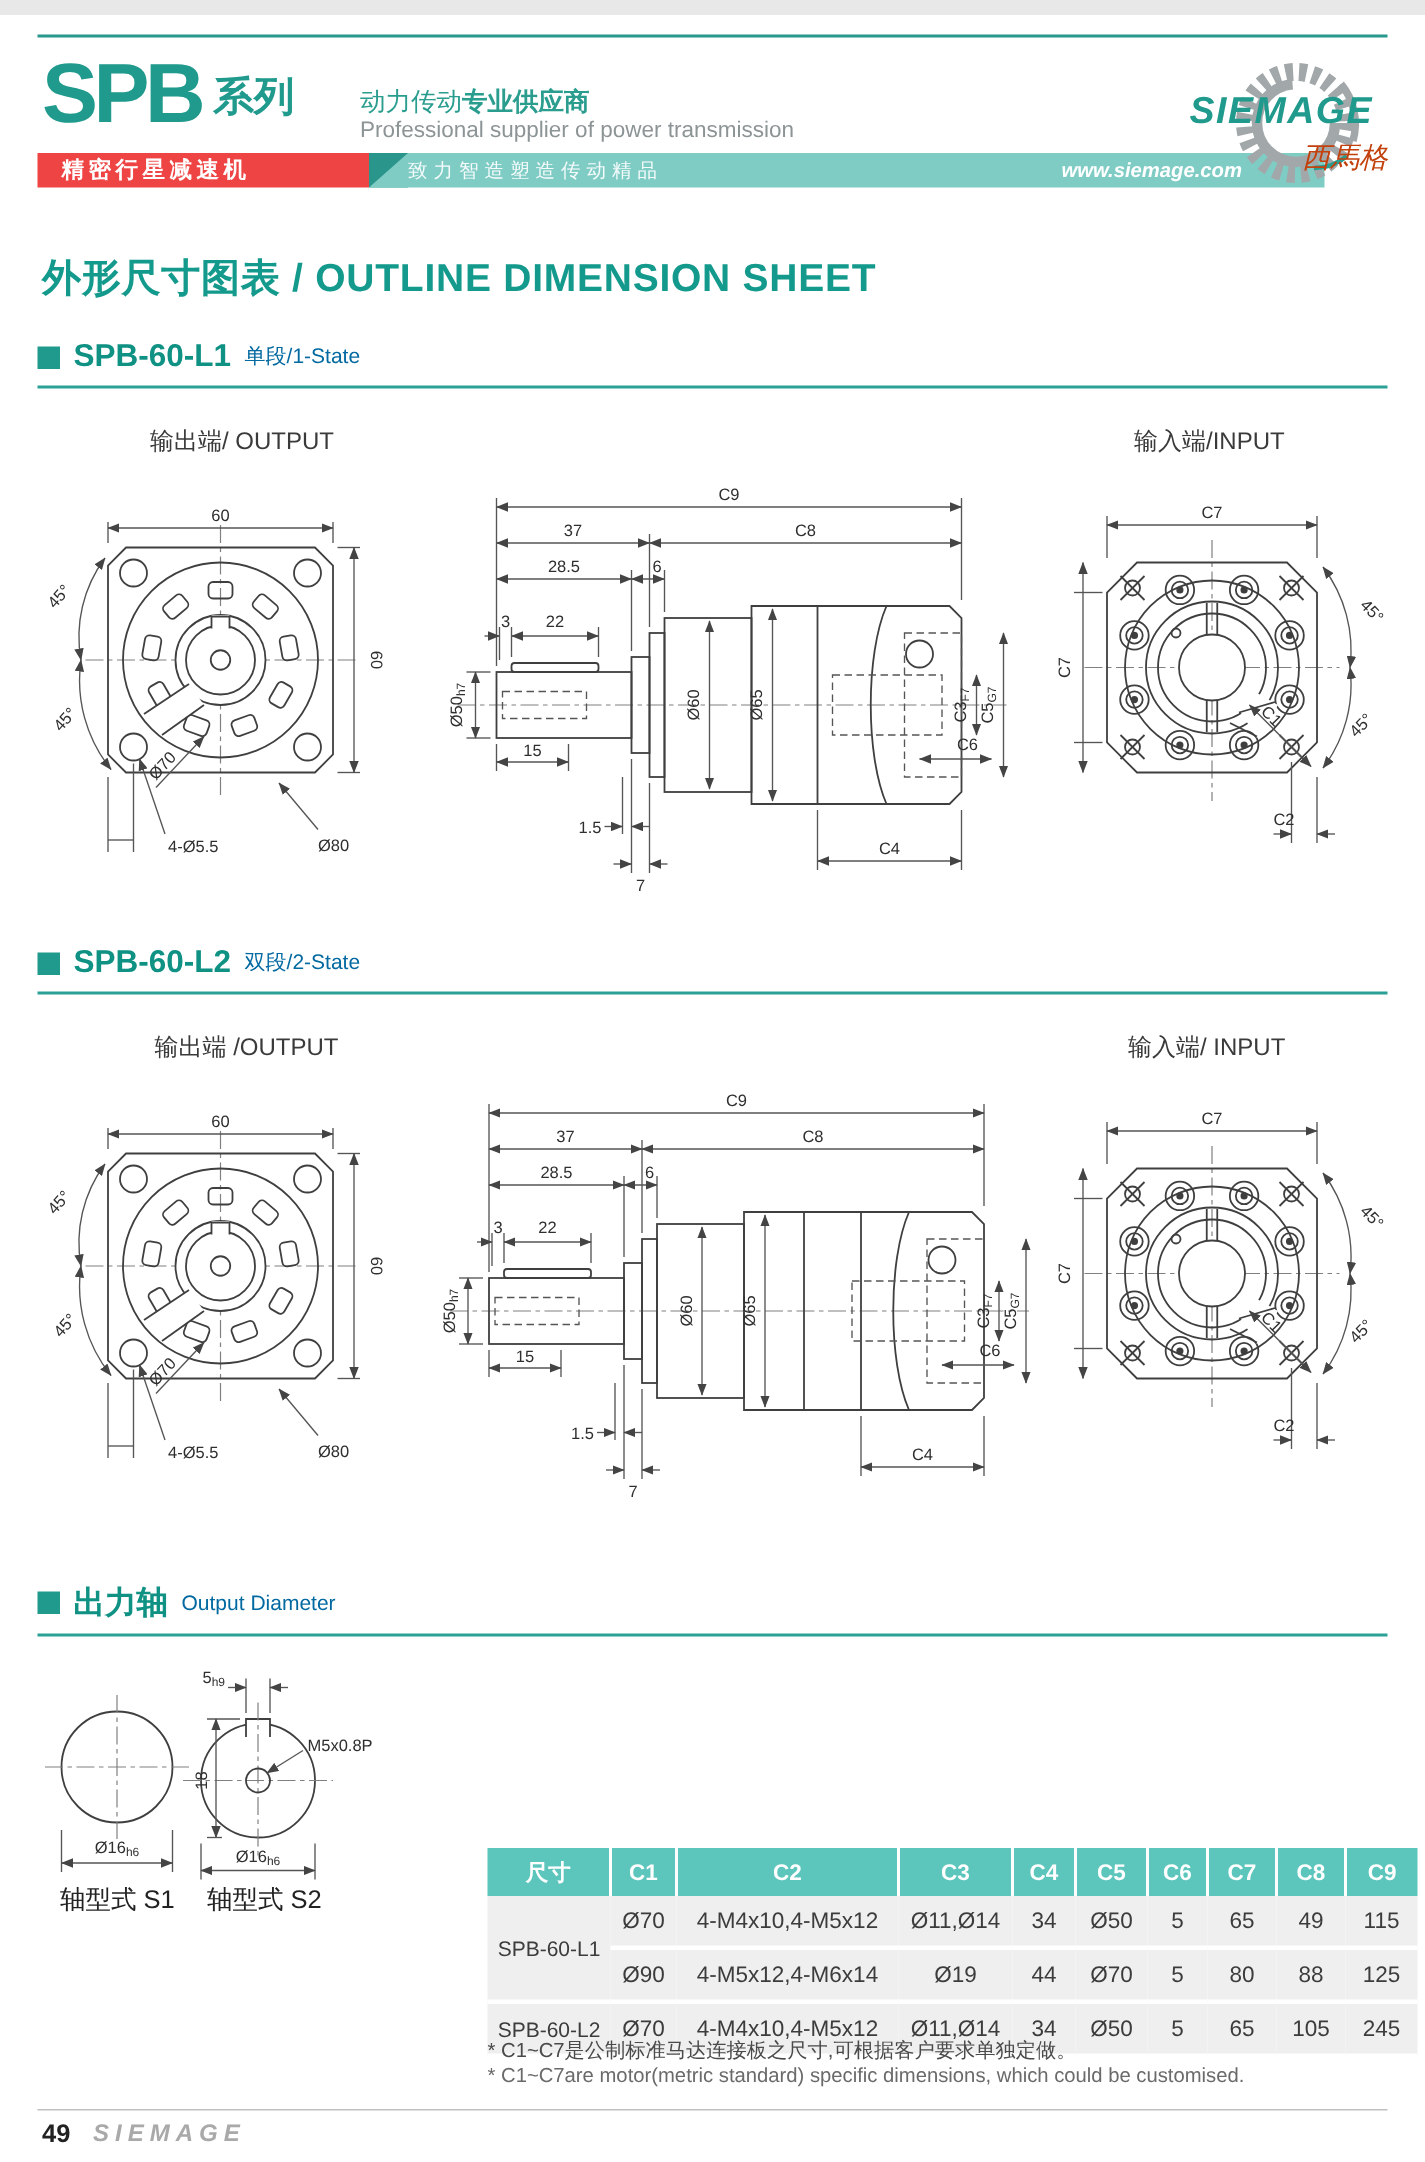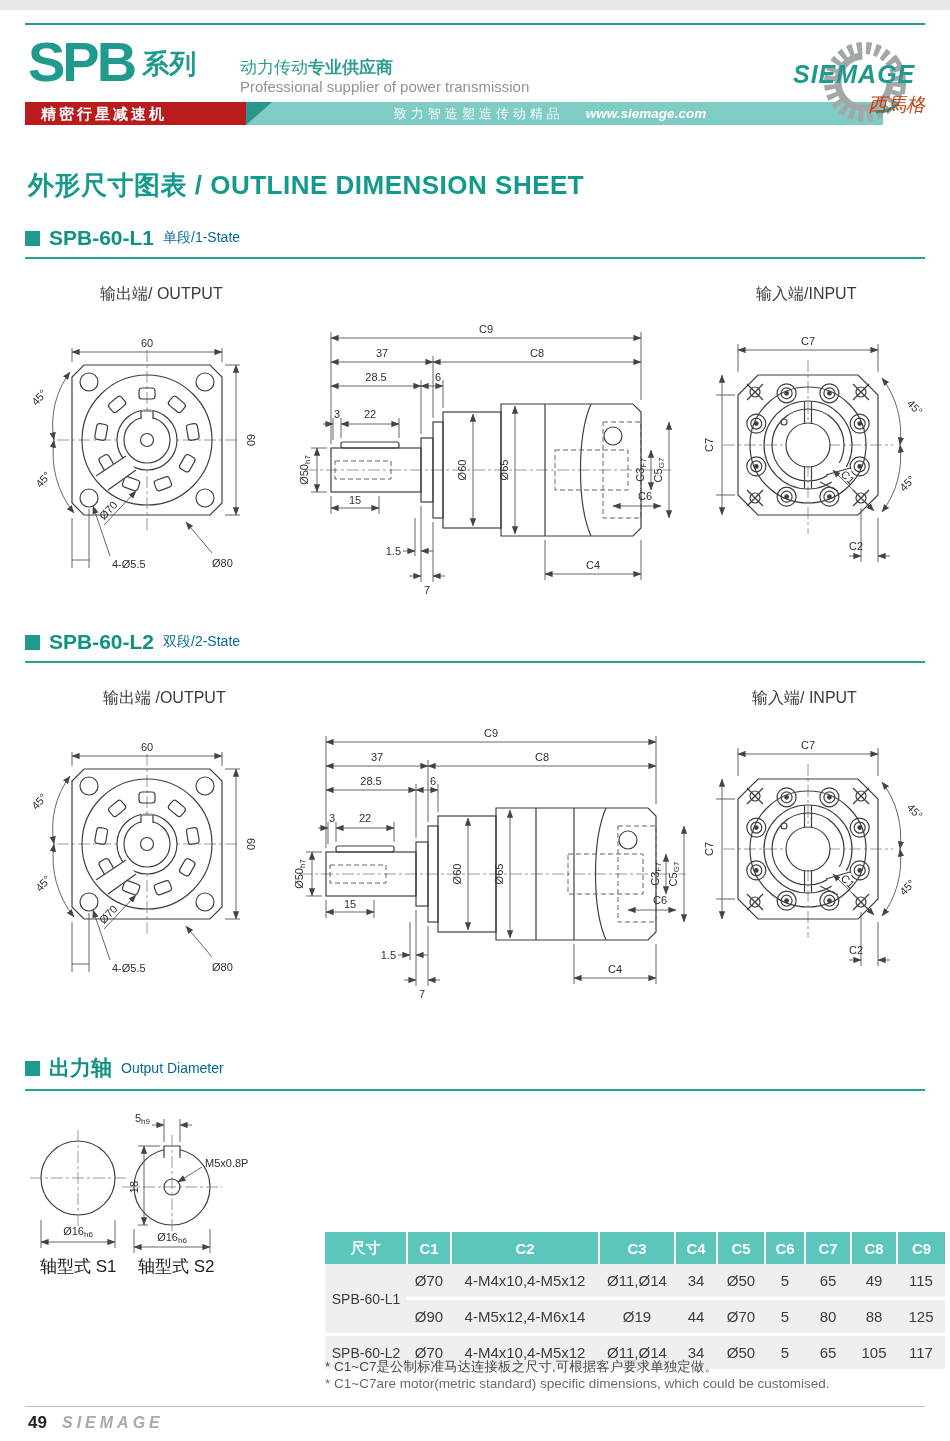--- a/index.html
+++ b/index.html
@@ -8,24 +8,24 @@
   .abs{position:absolute;}
 
   
   .toprule{left:25px;top:13px;width:900px;height:2px;background:#27988c;}
   .spb{left:28px;top:24px;color:#1f9a8c;font-weight:bold;font-size:56px;letter-spacing:-3px;line-height:1;}
   .spb .suffix{font-size:27px;font-weight:bold;letter-spacing:0;margin-left:8px;vertical-align:8px;}
   .supplier-cn{left:240px;top:46px;font-size:17px;color:#2a9d8f;}
   .supplier-cn b{font-weight:bold;}
   .supplier-en{left:240px;top:68px;font-size:15px;color:#8d9496;}
   .banner{left:25px;top:92px;width:858px;height:23px;display:flex;}
-  .banner .dark{width:205px;background:#b91c1c;color:#fff;font-weight:bold;font-size:15px;
+  .banner .dark{width:205px;background:#ef4444;color:#fff;font-weight:bold;font-size:15px;
                 line-height:23px;padding-left:16px;letter-spacing:3px;}
   .banner .slant{width:0;height:0;border-top:23px solid #2a958a;border-right:26px solid #7fccc5;}
-  .banner .light{flex:1;background:#7fccc5;display:flex;justify-content:center;align-items:center;
+  .banner .light{flex:1;background:#7fccc5;display:flex;justify-content:space-between;align-items:center;
                  padding-right:55px;gap:22px;}
   .banner .slogan{color:rgba(255,255,255,.92);font-size:13px;letter-spacing:4px;}
   .banner .url{color:#fff;font-size:13.5px;font-weight:bold;font-style:italic;}
   .logo-text{left:793px;top:50px;font-size:25px;font-weight:bold;font-style:italic;color:#1f9a8c;letter-spacing:1px;}
   .logo-cn{left:868px;top:82px;font-size:19px;font-style:italic;color:#c2410c;}
 
   
   .page-title{left:28px;top:158px;font-size:26px;font-weight:bold;color:#149a8c;letter-spacing:.5px;}
   .sec{left:25px;width:900px;display:flex;align-items:center;gap:9px;padding-bottom:7px;
        border-bottom:2px solid #2aa096;}
@@ -679,21 +679,21 @@
       <tr class="l2">
         <td class="mdl">SPB-60-L2</td>
         <td>Ø70</td>
         <td>4-M4x10,4-M5x12</td>
         <td>Ø11,Ø14</td>
         <td>34</td>
         <td>Ø50</td>
         <td>5</td>
         <td>65</td>
         <td>105</td>
-        <td>117</td>
+        <td>245</td>
       </tr>
     </tbody>
   </table>
 
   <div class="abs notes" style="top:1348px;">* C1~C7是公制标准马达连接板之尺寸,可根据客户要求单独定做。</div>
   <div class="abs notes notes2" style="top:1366px;">* C1~C7are motor(metric standard)  specific dimensions, which could be customised.</div>
 
   <div class="abs footrule"></div>
   <div class="abs pageno">49</div>
   <div class="abs brand">SIEMAGE</div>

